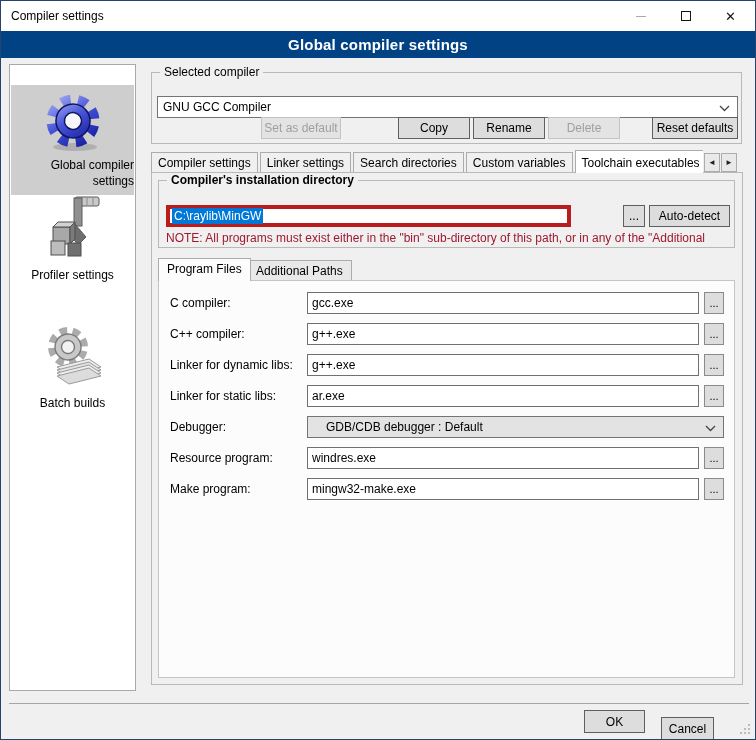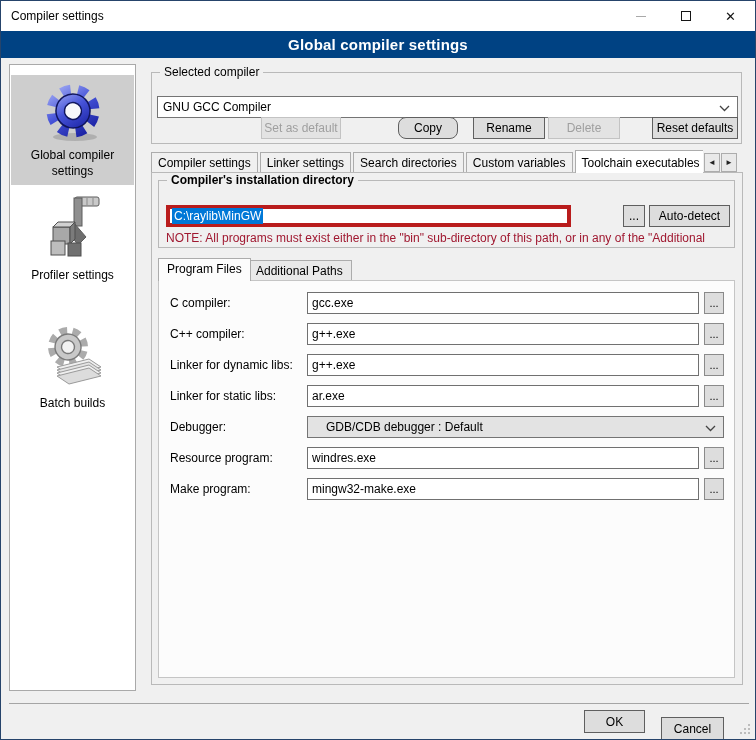--- a/index.html
+++ b/index.html
@@ -113,21 +113,21 @@
           <span class="glyph-close">✕</span>
         </div>
     </div>
   </div>
 
   <div class="banner">
     <span class="banner-text">Global compiler settings</span>
   </div>
 
   <div class="sidebar">
-    <div class="side-item selected" style="top:10px;">
+    <div class="side-item selected" style="top:20px;text-align:right;">
       <svg class="icn" width="64" height="64" viewBox="0 0 64 64">
         <defs>
           <linearGradient id="gblue" x1="0" y1="0" x2="1" y2="1">
             <stop offset="0" stop-color="#9aa4f2"></stop>
               <stop offset="0.45" stop-color="#4653d8"></stop>
               <stop offset="1" stop-color="#181fa0"></stop>
           </linearGradient>
         </defs>
         <ellipse cx="34" cy="56" rx="22" ry="4" fill="#000" opacity="0.15"></ellipse>
         <g transform="rotate(12 32 30)">
@@ -183,21 +183,21 @@
 
   <div class="groupbox" style="left:150px; top:71px; width:591px; height:72px;">
     <span class="legend">Selected compiler</span>
     <div class="combo" style="left:5px; top:15px; width:581px;">
       <span>GNU GCC Compiler</span>
       <svg class="chev" width="11" height="7" viewBox="0 0 11 7">
         <polyline points="1,1 5.5,5.5 10,1" fill="none" stroke="#444" stroke-width="1.3"></polyline>
       </svg>
     </div>
     <button class="btn disabled" style="left:109px; top:44px; width:80px;">Set as default</button>
-    <button class="btn" style="left:246px; top:44px; width:60px;border-radius:8px;">Copy</button>
+    <button class="btn" style="left:246px; top:44px; width:72px;">Copy</button>
     <button class="btn" style="left:321px; top:44px; width:72px;">Rename</button>
     <button class="btn disabled" style="left:396px; top:44px; width:72px;">Delete</button>
     <button class="btn" style="left:500px; top:44px; width:86px;">Reset defaults</button>
   </div>
 
   <div class="tabstrip">
     <div class="tab">Compiler settings</div>
     <div class="tab">Linker settings</div>
     <div class="tab">Search directories</div>
     <div class="tab">Custom variables</div>
@@ -267,21 +267,21 @@
     <div class="frow" style="top:197px;">
       <span class="flabel">Make program:</span>
       <input class="finput" value="mingw32-make.exe" style="">
       <button class="fbrowse">...</button>
     </div>
 
   </div>
 
   <div class="separator"></div>
   <button class="btn" style="left:583px; top:709px; width:61px; height:23px;">OK</button>
-  <button class="btn" style="left:660px; top:716px; width:63px; height:23px;">Cancel</button>
+  <button class="btn" style="left:660px; top:716px; width:53px; height:23px;">Cancel</button>
   <svg class="grip" width="13" height="13" viewBox="0 0 13 13">
     <g fill="#BDBDBD">
       <rect x="10" y="10" width="2" height="2"></rect>
         <rect x="10" y="6" width="2" height="2"></rect>
       <rect x="6" y="10" width="2" height="2"></rect>
         <rect x="10" y="2" width="2" height="2"></rect>
       <rect x="2" y="10" width="2" height="2"></rect>
         <rect x="6" y="6" width="2" height="2"></rect>
     </g>
   </svg>

